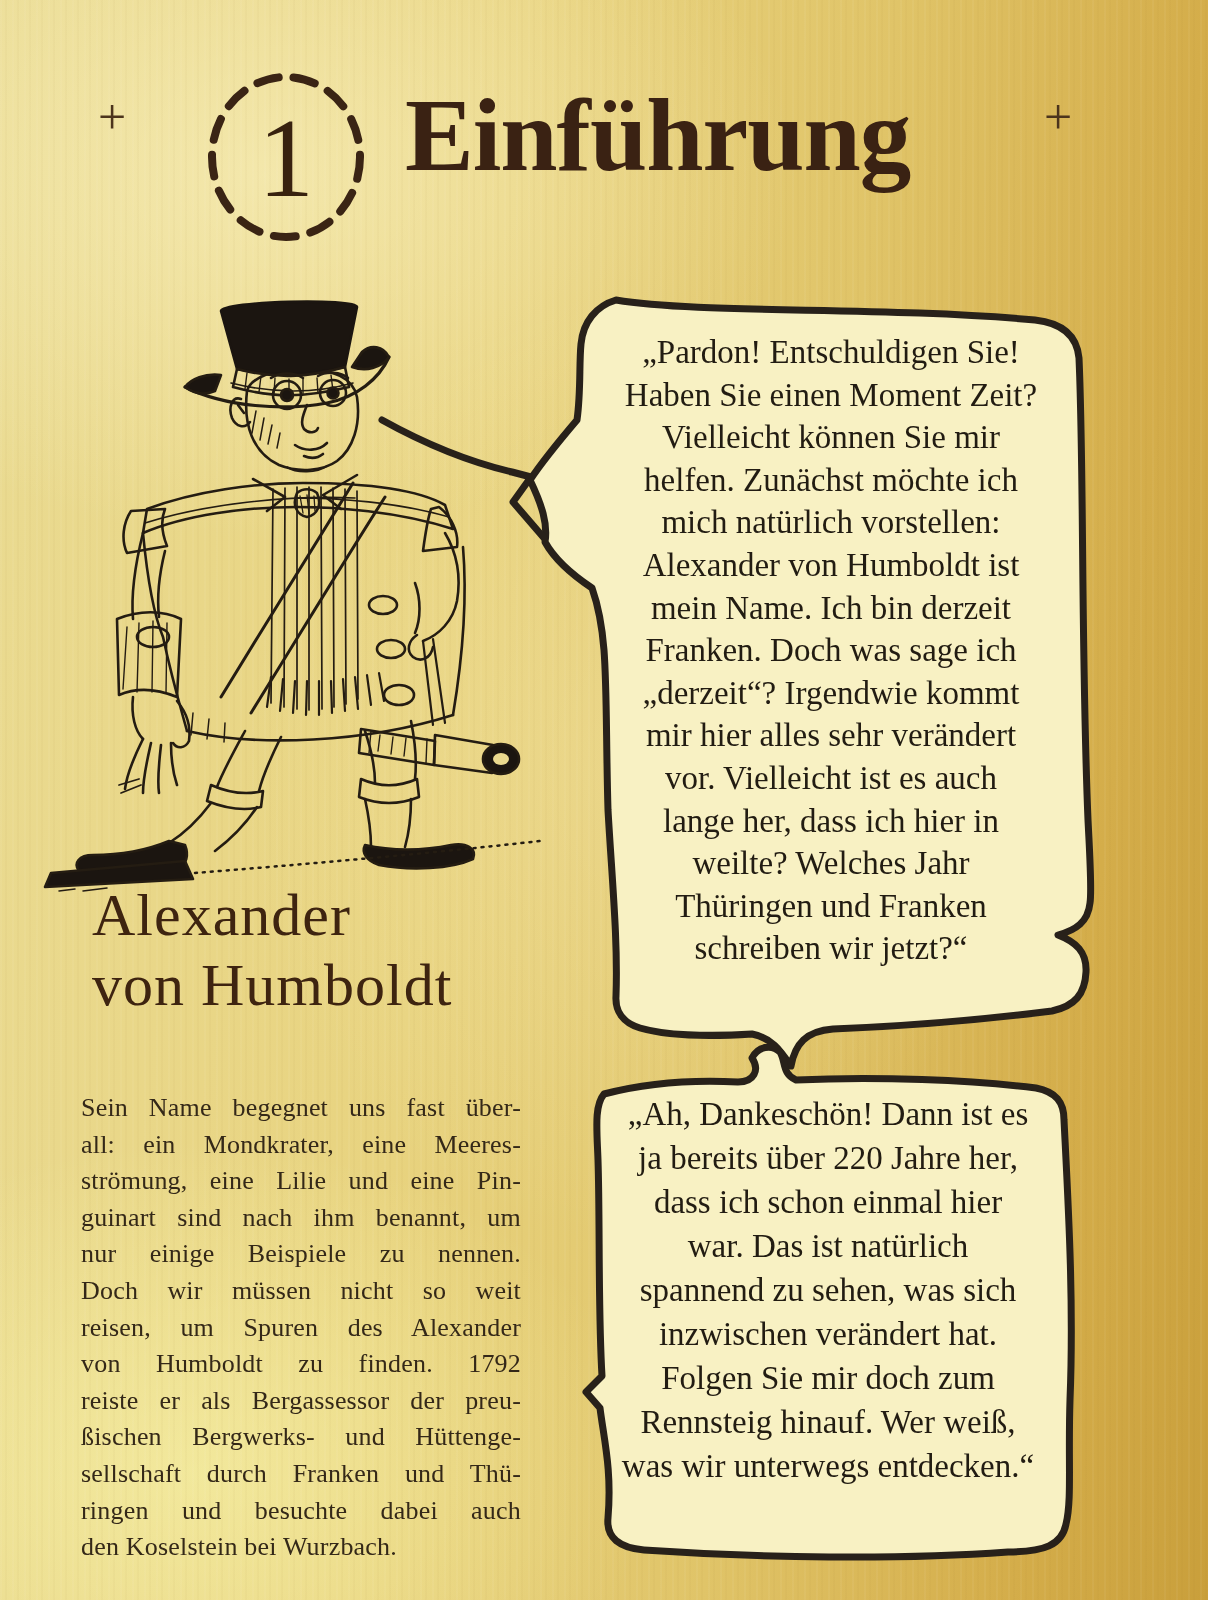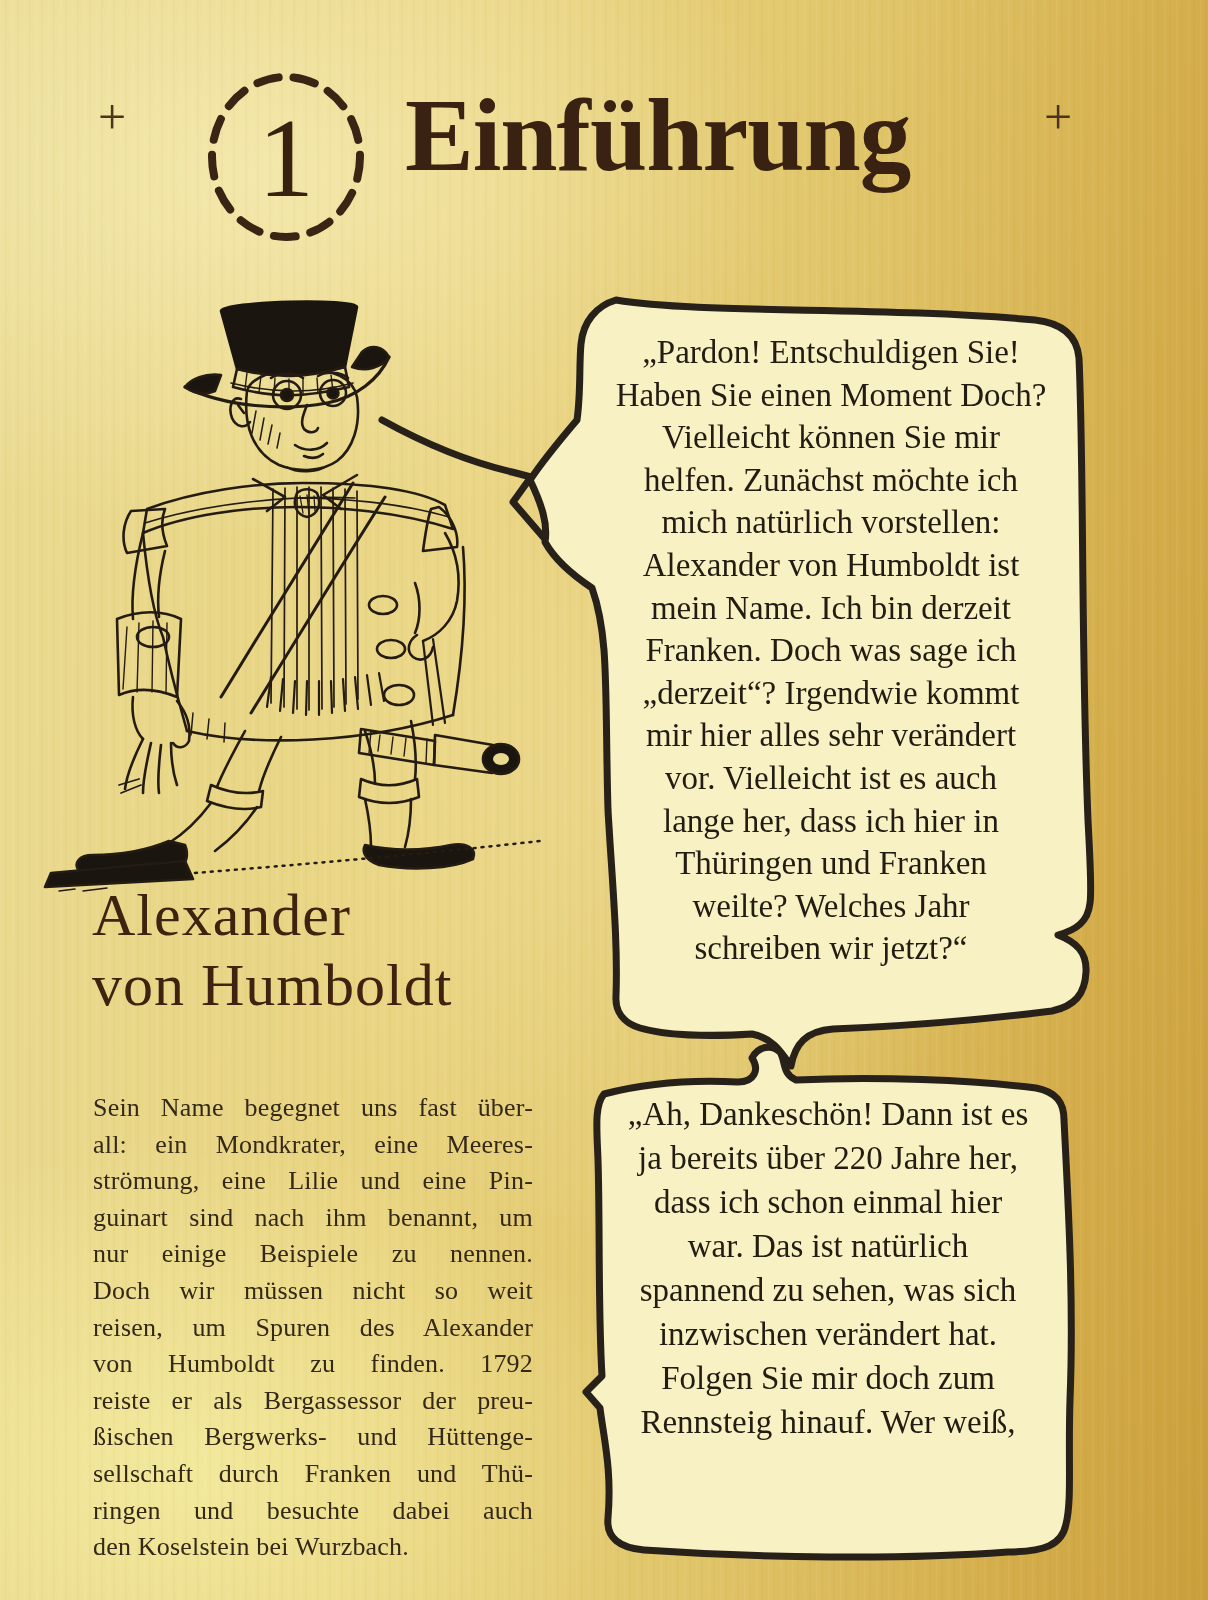--- a/index.html
+++ b/index.html
@@ -20,21 +20,21 @@
   .chapter-badge{position:absolute;left:203px;top:69px;width:166px;height:176px;}
   .chapter-number{position:absolute;left:203px;top:78px;width:166px;height:160px;
     display:flex;align-items:center;justify-content:center;
     font-size:112px;color:#38220f;}
   .page-title{position:absolute;left:405px;top:76px;font-size:103px;font-weight:bold;
     color:#3a2213;letter-spacing:-1px;white-space:nowrap;}
   .figure-wrap{position:absolute;left:35px;top:283px;width:530px;height:625px;}
   .section-heading{position:absolute;left:92px;top:880px;color:#3e2410;
     font-size:60px;letter-spacing:1px;}
   .heading-line{line-height:70px;}
-  .intro-paragraph{position:absolute;left:93px;top:1090px;width:440px;
+  .intro-paragraph{position:absolute;left:81px;top:1090px;width:440px;
     font-size:26px;color:#342818;letter-spacing:.2px;}
   .para-line{line-height:36.6px;text-align:justify;text-align-last:justify;}
   .para-line:last-child{text-align-last:left;}
   .bubbles-svg{position:absolute;left:350px;top:268px;width:858px;height:1312px;}
   .bubble-text{position:absolute;color:#221c12;font-size:33px;text-align:center;}
   .bubble-text-1{left:585px;top:331px;width:492px;}
   .bubble-text-1 .bubble-line{line-height:42.6px;text-align:center;}
   .bubble-text-2{left:588px;top:1092px;width:480px;}
   .bubble-text-2 .bubble-line{line-height:44px;}
 </style>
@@ -188,44 +188,45 @@
         C 620 1548 606 1538 608 1518
         C 612 1470 604 1440 600 1408
         L 586 1392 L 602 1376
         C 598 1310 600 1220 598 1160
         C 597 1130 594 1106 604 1094 Z"></path>
     </g>
   </svg>
 
   <div class="bubble-text bubble-text-1">
       <div class="bubble-line">„Pardon! Entschuldigen Sie!</div>
-      <div class="bubble-line">Haben Sie einen Moment Doch?</div>
+      <div class="bubble-line">Haben Sie einen Moment Zeit?</div>
       <div class="bubble-line">Vielleicht können Sie mir</div>
       <div class="bubble-line">helfen. Zunächst möchte ich</div>
       <div class="bubble-line">mich natürlich vorstellen:</div>
       <div class="bubble-line">Alexander von Humboldt ist</div>
       <div class="bubble-line">mein Name. Ich bin derzeit</div>
       <div class="bubble-line">Franken. Doch was sage ich</div>
       <div class="bubble-line">„derzeit“? Irgendwie kommt</div>
       <div class="bubble-line">mir hier alles sehr verändert</div>
       <div class="bubble-line">vor. Vielleicht ist es auch</div>
       <div class="bubble-line">lange her, dass ich hier in</div>
+      <div class="bubble-line">weilte? Welches Jahr</div>
       <div class="bubble-line">Thüringen und Franken</div>
-      <div class="bubble-line">weilte? Welches Jahr</div>
       <div class="bubble-line">schreiben wir jetzt?“</div>
     </div>
   <div class="bubble-text bubble-text-2">
       <div class="bubble-line">„Ah, Dankeschön! Dann ist es</div>
       <div class="bubble-line">ja bereits über 220 Jahre her,</div>
       <div class="bubble-line">dass ich schon einmal hier</div>
       <div class="bubble-line">war. Das ist natürlich</div>
       <div class="bubble-line">spannend zu sehen, was sich</div>
       <div class="bubble-line">inzwischen verändert hat.</div>
       <div class="bubble-line">Folgen Sie mir doch zum</div>
       <div class="bubble-line">Rennsteig hinauf. Wer weiß,</div>
+      <div class="bubble-line">was wir unterwegs entdecken.“</div>
     </div>
 
   <h2 class="section-heading" style="margin:0;font-weight:normal;">
       <div class="heading-line">Alexander</div>
       <div class="heading-line">von Humboldt</div>
     </h2>
 
   <div class="intro-paragraph">
       <div class="para-line">Sein Name begegnet uns fast über-</div>
       <div class="para-line">all: ein Mondkrater, eine Meeres-</div>

